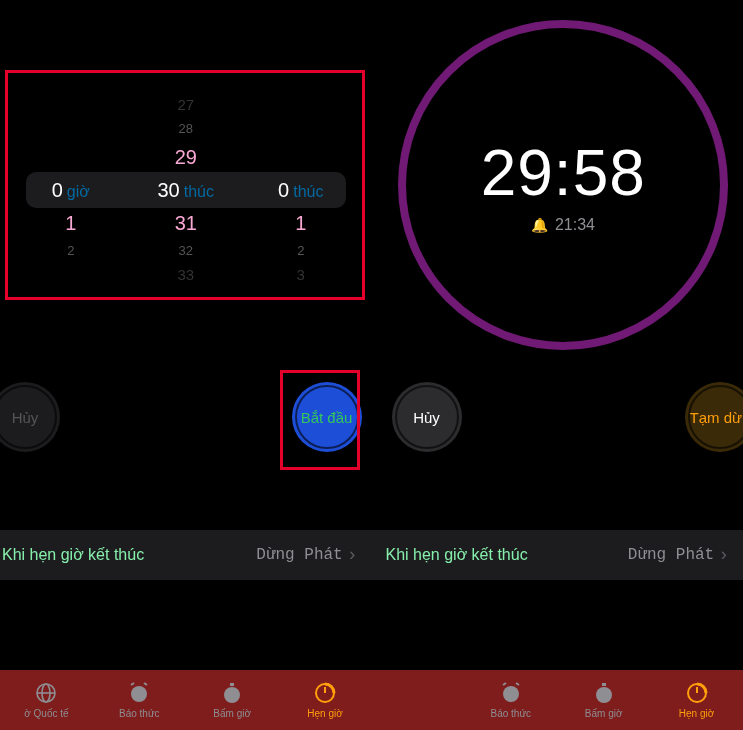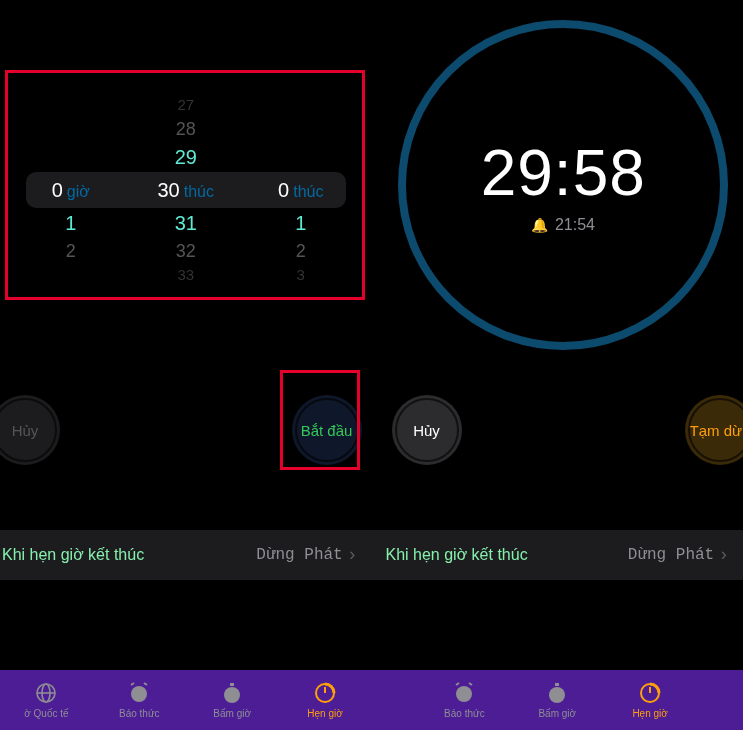--- a/index.html
+++ b/index.html
@@ -66,28 +66,28 @@
   }
   .pk-row {
     display: flex;
     align-items: baseline;
     gap: 4px;
     height: 36px;
     line-height: 36px;
   }
   .pk-numsel { color: #fff; font-size: 20px; }
   .pk-unit { color: #0369a1; font-size: 16px; }
-  .dim1 { color: #5eead4; font-size: 20px; height: 30px; line-height: 30px; }
-  .dim2 { color: #555; font-size: 18px; height: 26px; line-height: 26px; }
+  .dim1 { color: #f9a8d4; font-size: 20px; height: 30px; line-height: 30px; }
+  .dim2 { color: #555; font-size: 13px; height: 26px; line-height: 26px; }
   .dim3 { color: #333; font-size: 15px; height: 22px; line-height: 22px; }
 
   
   .button-row {
     position: absolute;
-    top: 395px;
+    top: 382px;
     width: 100%;
     display: flex;
     justify-content: space-between;
     padding: 0 10px;
   }
   .screen.right .button-row { padding-left: 20px; padding-right: 0; }
   .round-btn {
     width: 70px;
     height: 70px;
     border-radius: 50%;
@@ -99,21 +99,21 @@
   }
   .round-btn::after {
     content: "";
     position: absolute;
     inset: 3px;
     border-radius: 50%;
     border: 2px solid rgba(0,0,0,.6);
   }
   .btn-cancel-disabled { background: #1c1c1e; color: #555; }
   .btn-cancel-enabled  { background: #2c2c2e; color: #fff; }
-  .btn-start { background: #0f172a; color: #34c759; }
+  .btn-start { background: #1d4ed8; color: #34c759; }
   .btn-pause { background: #3a2a08; color: #ff9f0a; margin-right: -12px; }
 
   
   .option-row {
     position: absolute;
     top: 530px;
     left: 0;
     right: 0;
     height: 50px;
     background: #1c1c1e;
@@ -129,23 +129,23 @@
   .chev { font-size: 18px; color: #5a5a5e; }
 
   
   .tabbar {
     position: absolute;
     bottom: 0;
     left: 0;
     right: 0;
     height: 60px;
     display: flex;
-    justify-content: center;
-    align-items: center;
-    background: #4c1d95;
+    justify-content: flex-end;
+    align-items: center;
+    background: #7f1d1d;
   }
   .tab {
     display: flex;
     flex-direction: column;
     align-items: center;
     gap: 3px;
     color: #8e8e93;
     font-size: 10px;
     width: 25%;
   }
@@ -161,21 +161,21 @@
     left: 50%;
     transform: translateX(-50%);
     width: 330px;
     height: 330px;
   }
   .screen.right .ring-wrap { left: calc(50% + 6px); }
   .ring {
     width: 100%;
     height: 100%;
     border-radius: 50%;
-    border: 8px solid #0c4a6e;
+    border: 8px solid #701a75;
     display: flex;
     flex-direction: column;
     align-items: center;
     justify-content: center;
   }
   .countdown {
     color: #fff;
     font-size: 64px;
     font-weight: 200;
     letter-spacing: 1px;
@@ -294,21 +294,21 @@
     </div>
   </div>
 </div>
 
 <div class="screen right">
   <div class="ring-wrap">
     <div class="ring">
       <div class="countdown">29:58</div>
       <div class="end-time">
         <span class="bell">🔔</span>
-        <span>21:54</span>
+        <span>21:34</span>
       </div>
     </div>
   </div>
 
   <div class="button-row">
     <div class="round-btn btn-cancel-enabled">
       <span>Hủy</span>
     </div>
     <div class="round-btn btn-pause">
       <span>Tạm dừn</span>

